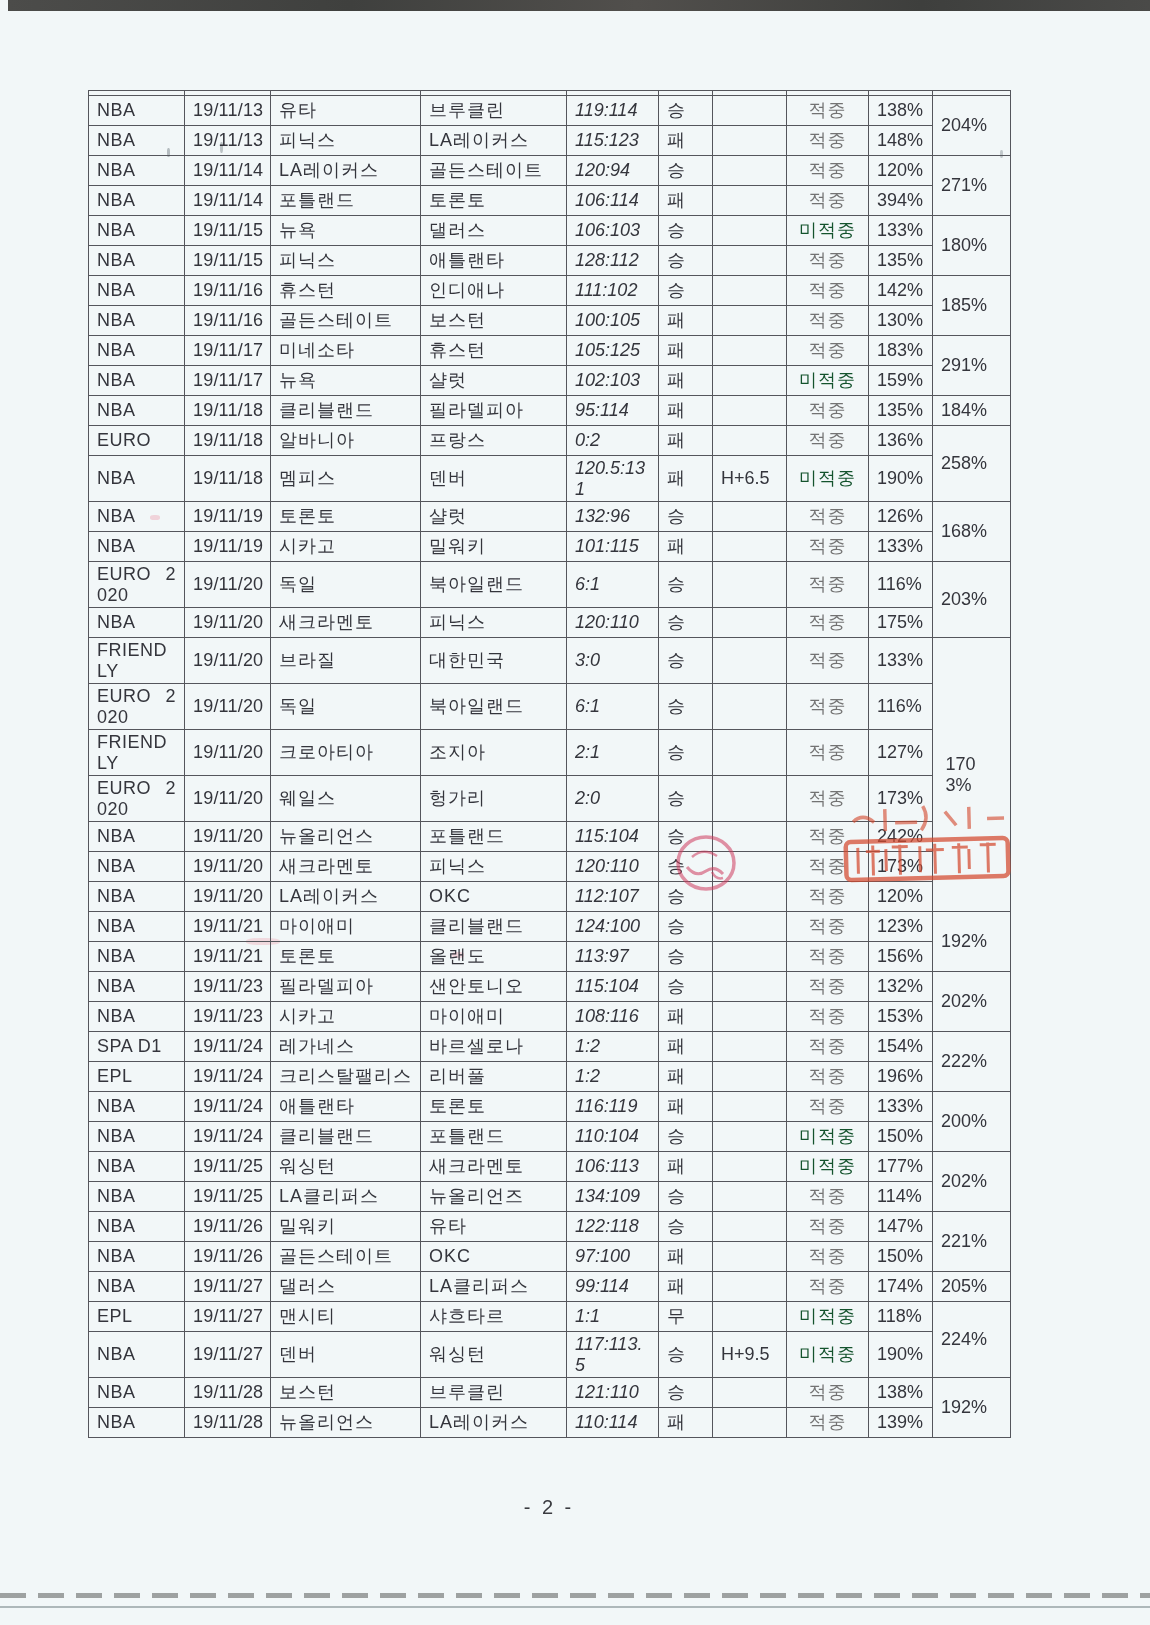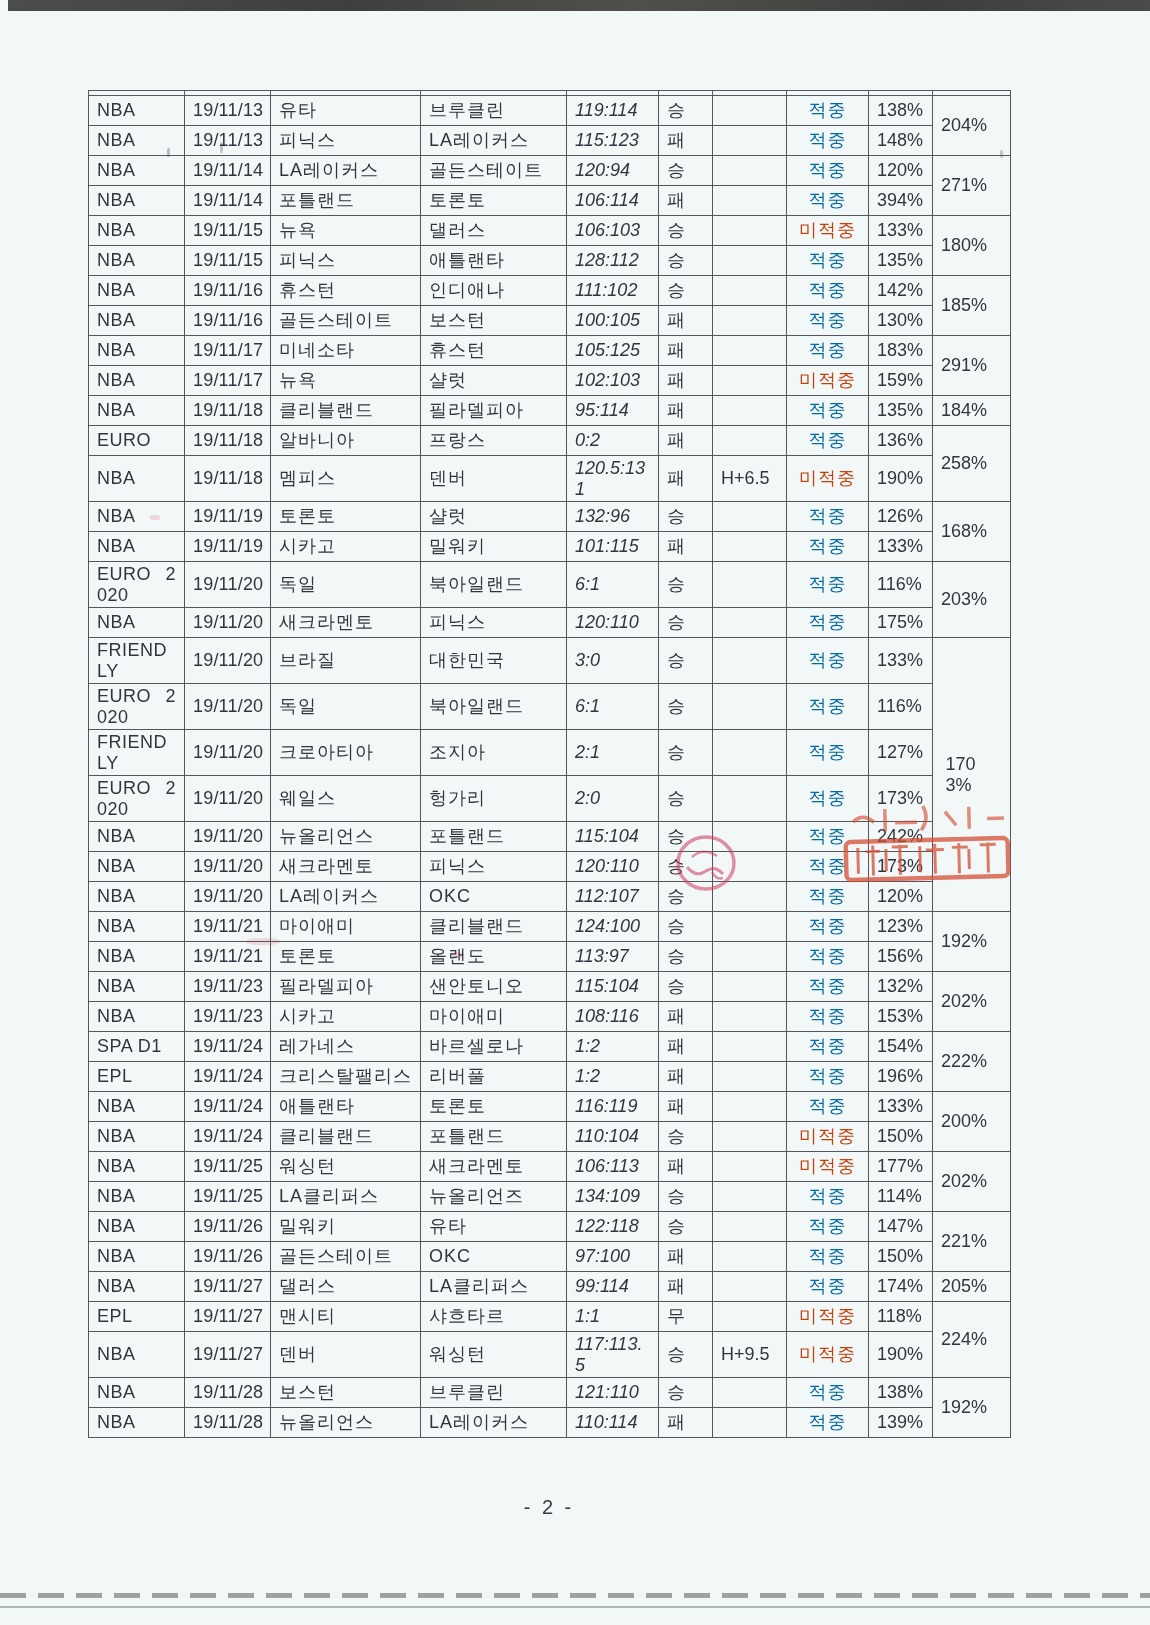--- a/index.html
+++ b/index.html
@@ -44,22 +44,22 @@
   tr.r-spacer td{padding:0;border-bottom:1px solid #55565c;}
   tr.r-std{height:30px;}
   tr.r-tall{height:46px;}
   td.cell-league{padding-left:10px;text-align:justify;text-justify:inter-character;word-break:break-all;letter-spacing:.5px;}
   td.cell-date{padding-left:8px;letter-spacing:.2px;}
   td.cell-team{padding-left:9px;letter-spacing:1px;}
   td.cell-score{padding-left:8px;word-break:break-all;font-style:italic;}
   td.cell-result{padding-left:10px;}
   td.cell-handicap{padding-left:8px;}
   td.cell-hit{text-align:center;letter-spacing:1px;}
-  td.cell-hit.hit{color:#0369a1;}
-  td.cell-hit.miss{color:#c2410c;}
+  td.cell-hit.hit{color:#737373;}
+  td.cell-hit.miss{color:#14532d;}
   td.cell-pct{padding-left:12px;}
   td.cell-group{text-align:left;padding:2px 4px;}
   td.cell-group .wrap{width:52px;margin:12px auto;word-break:break-all;}
   .page-number{
     position:absolute;left:88px;top:1496px;width:922px;
     text-align:center;font-size:20px;color:#3a3b40;letter-spacing:3px;
   }
   .stamp{position:absolute;pointer-events:none;}
   .stamp-circle{left:672px;top:832px;}
   .stamp-seal{left:828px;top:796px;}

